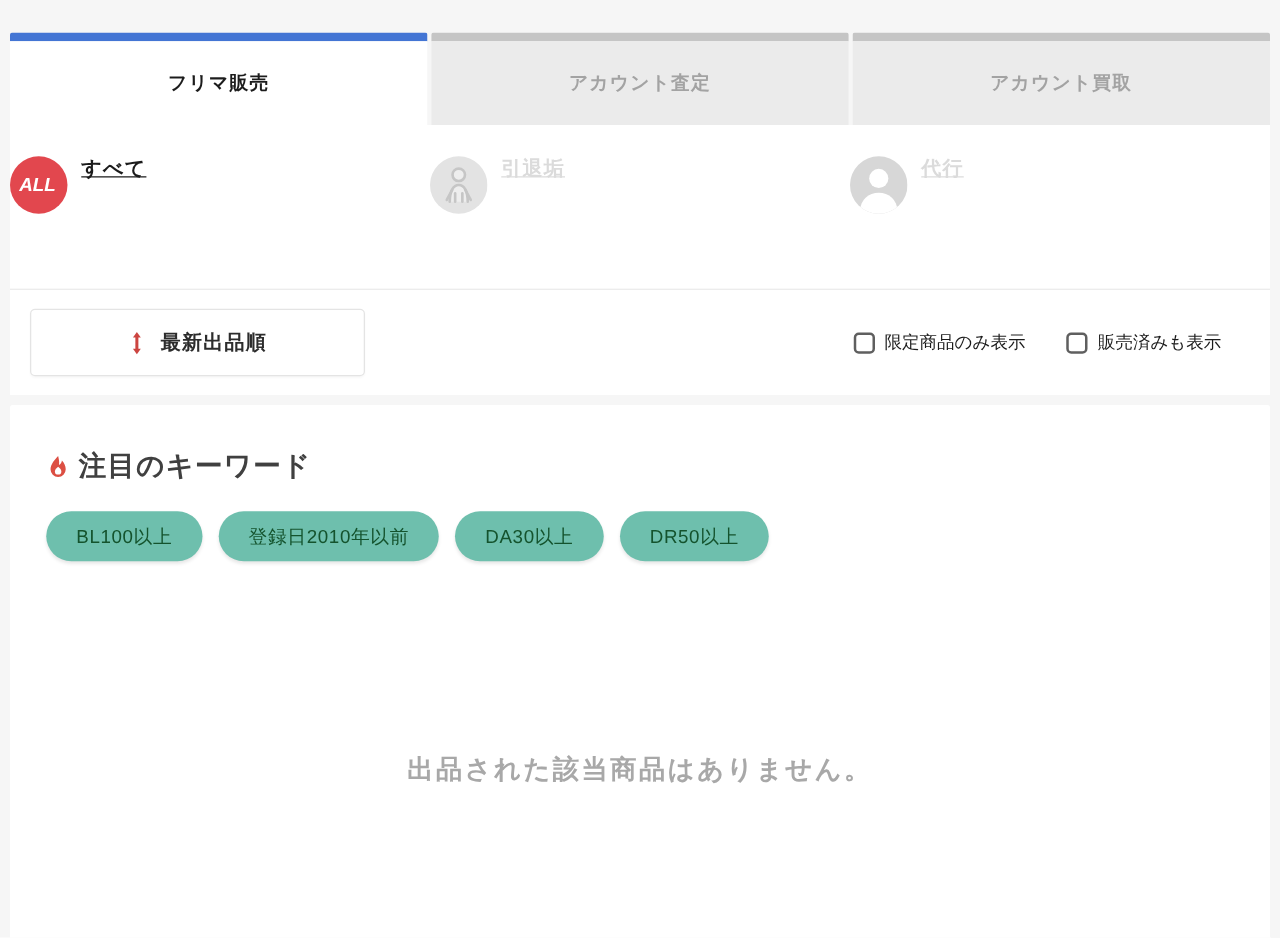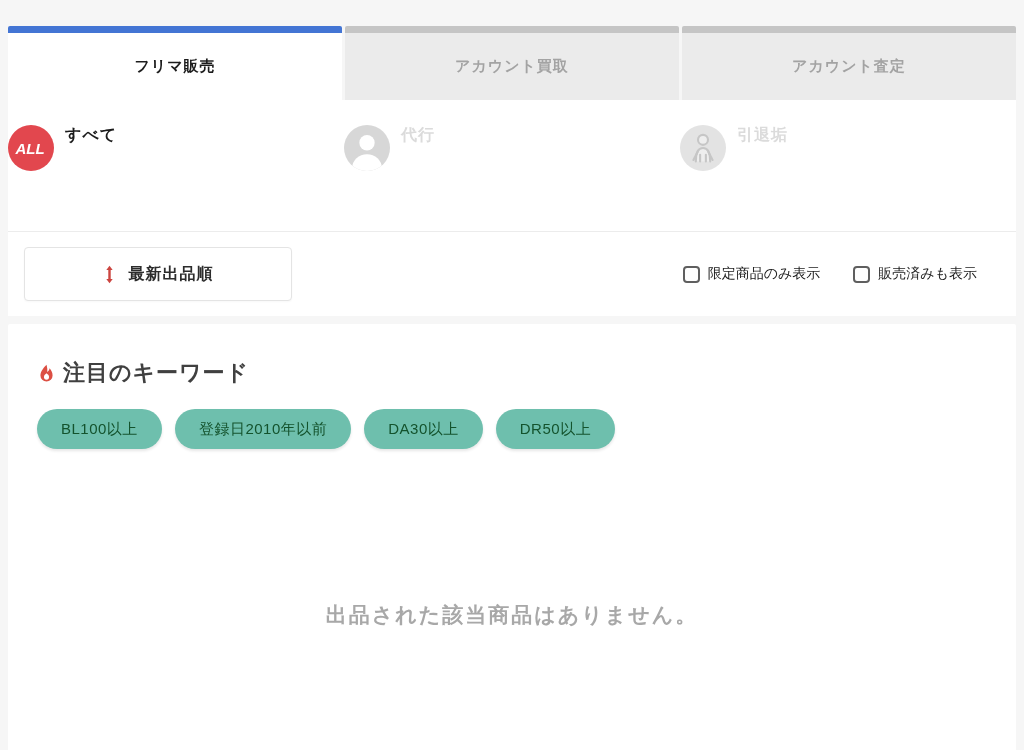--- a/index.html
+++ b/index.html
@@ -37,21 +37,21 @@
     flex: 1; display: flex; flex-direction: row; align-items: flex-start;
     gap: 11px; cursor: pointer;
   }
   .cat-icon { width: 46px; height: 46px; border-radius: 50%;
     display: flex; align-items: center; justify-content: center; }
   .all-badge { background: #e2474e; }
   .all-badge span {
     color: #fff; font-weight: bold; font-style: italic; font-size: 15px;
     letter-spacing: 0; transform: translateX(-1px);
   }
-  .cat-label { font-size: 16px; font-weight: bold; color: #1b1b1b; letter-spacing: 1px; }
+  .cat-label { font-size: 16px; font-weight: bold; color: #1b1b1b; letter-spacing: 1px; text-decoration: underline; }
   .category.disabled .cat-label { color: #dbdbdb; }
 
   .divider { height: 1px; background: #ececec; }
 
   .filterbar {
     background: #fff; height: 84px; display: flex; align-items: center;
     justify-content: space-between; padding: 0 39px 0 16px;
   }
   .sort-button {
     width: 268px; height: 54px; background: #fff;
@@ -98,73 +98,73 @@
     <div class="tabs">
       <div class="tab active">
         <div class="tab-bar"></div>
         <div class="tab-body">
           <span class="tab-label">フリマ販売</span>
         </div>
       </div>
       <div class="tab">
         <div class="tab-bar"></div>
         <div class="tab-body">
-          <span class="tab-label">アカウント買取</span>
+          <span class="tab-label">アカウント査定</span>
         </div>
       </div>
       <div class="tab">
         <div class="tab-bar"></div>
         <div class="tab-body">
-          <span class="tab-label">アカウント査定</span>
+          <span class="tab-label">アカウント買取</span>
         </div>
       </div>
     </div>
 
     <div class="categories">
       <div class="category">
         <div class="cat-icon all-badge">
           <span>ALL</span>
         </div>
         <div class="cat-label">すべて</div>
+      </div>
+
+      <div class="category disabled">
+        <div class="cat-icon">
+          <svg width="48" height="48" viewBox="0 0 48 48">
+            <circle cx="24" cy="24" r="24" fill="#e3e3e3"></circle>
+            <g fill="none" stroke="#c6c6c6" stroke-width="2.2" stroke-linecap="round" stroke-linejoin="round">
+              <circle cx="24" cy="15.5" r="5.2" fill="#eeeeee"></circle>
+              <path d="M16.5 38 C16.5 29 19.5 24 24 24 C28.5 24 31.5 29 31.5 38" fill="#eeeeee"></path>
+              <path d="M18.5 28 L14 36.5"></path>
+              <path d="M29.5 28 L34 36.5"></path>
+              <path d="M21 31 L21 38"></path>
+              <path d="M27 31 L27 38"></path>
+            </g>
+          </svg>
+        </div>
+        <div class="cat-label">引退垢</div>
       </div>
 
       <div class="category disabled">
         <div class="cat-icon">
           <svg width="48" height="48" viewBox="0 0 48 48">
             <defs>
                 <clipPath id="circleClip">
                   <circle cx="24" cy="24" r="24"></circle>
                 </clipPath>
               </defs>
             <circle cx="24" cy="24" r="24" fill="#d7d7d7"></circle>
             <g clip-path="url(#circleClip)">
               <circle cx="24" cy="18.5" r="8" fill="#ffffff"></circle>
               <ellipse cx="24" cy="45" rx="15.5" ry="14.5" fill="#ffffff"></ellipse>
             </g>
           </svg>
         </div>
         <div class="cat-label">代行</div>
       </div>
-
-      <div class="category disabled">
-        <div class="cat-icon">
-          <svg width="48" height="48" viewBox="0 0 48 48">
-            <circle cx="24" cy="24" r="24" fill="#e3e3e3"></circle>
-            <g fill="none" stroke="#c6c6c6" stroke-width="2.2" stroke-linecap="round" stroke-linejoin="round">
-              <circle cx="24" cy="15.5" r="5.2" fill="#eeeeee"></circle>
-              <path d="M16.5 38 C16.5 29 19.5 24 24 24 C28.5 24 31.5 29 31.5 38" fill="#eeeeee"></path>
-              <path d="M18.5 28 L14 36.5"></path>
-              <path d="M29.5 28 L34 36.5"></path>
-              <path d="M21 31 L21 38"></path>
-              <path d="M27 31 L27 38"></path>
-            </g>
-          </svg>
-        </div>
-        <div class="cat-label">引退垢</div>
-      </div>
     </div>
 
     <div class="divider"></div>
 
     <div class="filterbar">
       <button class="sort-button">
         <svg width="13" height="19" viewBox="0 0 14 20">
           <g fill="#cc4540">
             <path d="M7 0.5 L3.6 5.2 L10.4 5.2 Z"></path>
             <path d="M7 19.5 L3.6 14.8 L10.4 14.8 Z"></path>

